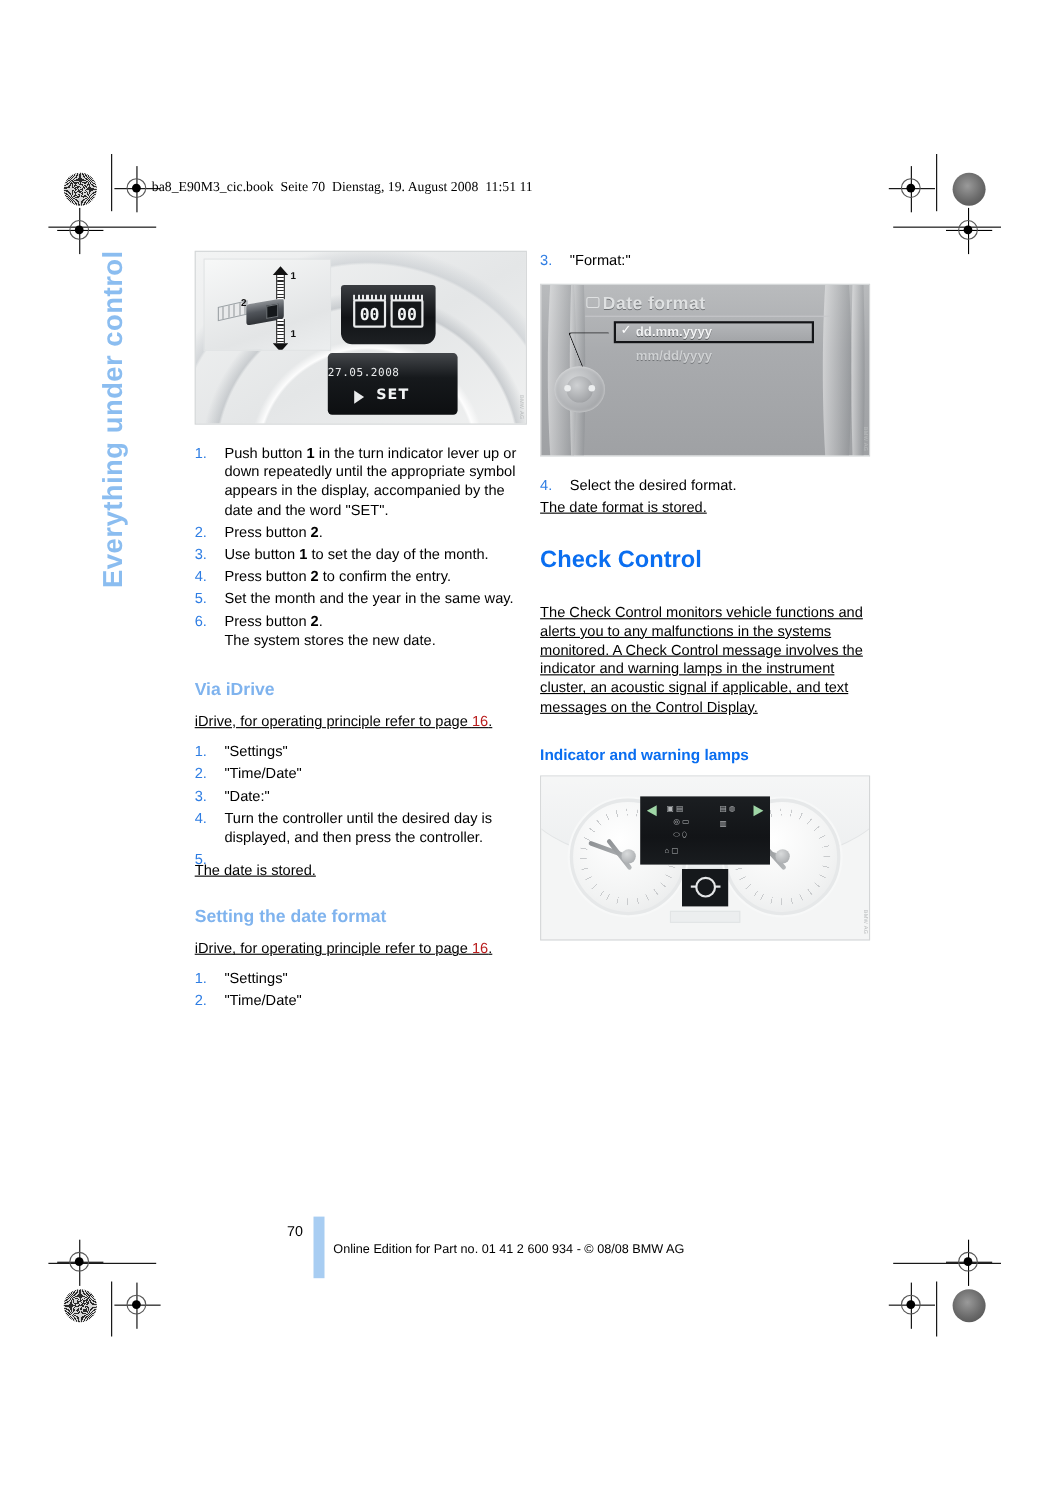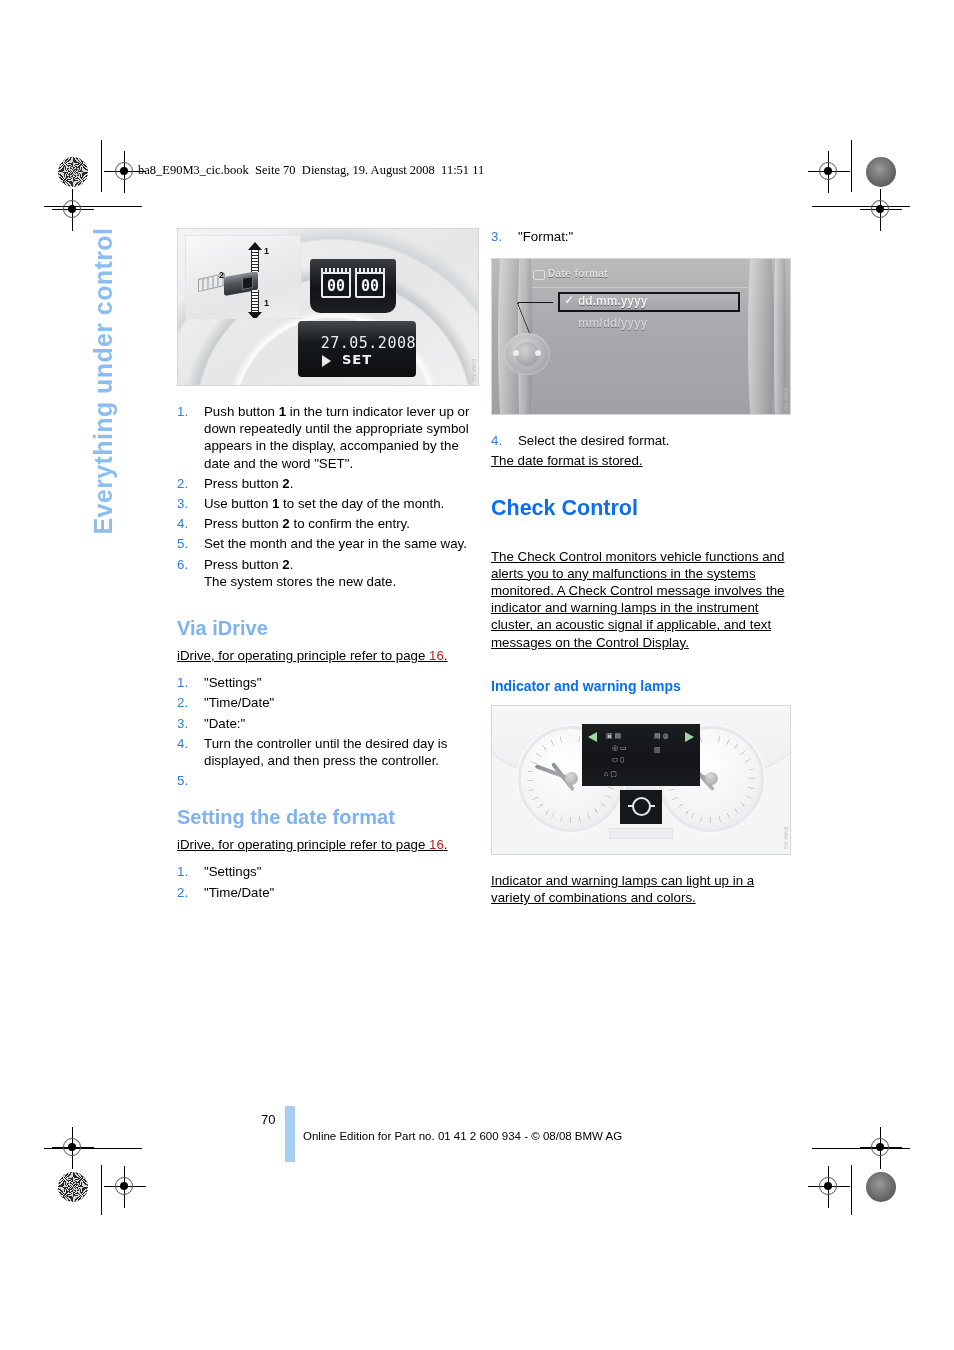--- a/index.html
+++ b/index.html
@@ -133,21 +133,21 @@
     line-height: 25px;
   }
   h3.sub-title-strong {
     font-size: 14px;
     font-weight: bold;
     color: #0a6ef0;
     margin: 0;
     line-height: 18px;
   }
   h3.sub-title-light {
-    font-size: 20px;
+    font-size: 16px;
     font-weight: bold;
     color: #7fb3ee;
     margin: 0;
     line-height: 18px;
   }
 
   .pageref { color: #b91c1c; }
   b.btnnum { font-weight: bold; }
 
   
@@ -297,24 +297,24 @@
   #fig-lever .disp-date {
     position: absolute;
     left: 120px; top: 92px;
     width: 118px; height: 56px;
     background: linear-gradient(180deg,#44474b 0%, #16191c 40%, #0d0f11 100%);
     border-radius: 4px;
   }
   #fig-lever .date-txt {
     position: absolute;
     left: 0; right: 0; top: 13px;
-    text-align: right;
+    text-align: left;
     color: #e9ebec;
     font-family: "DejaVu Sans Mono", monospace;
-    font-size: 15px;
+    font-size: 10px;
     letter-spacing: 0.5px;
   }
   #fig-lever .set-txt {
     position: absolute;
     left: 0; right: 0; top: 31px;
     text-align: center;
     color: #f2f4f5;
     font-family: "DejaVu Sans", sans-serif;
     font-size: 13px;
     font-weight: bold;
@@ -346,21 +346,21 @@
   }
   #fig-dateformat .titlebar {
     position: absolute;
     left: 40px; top: 10px; right: 34px;
     height: 18px;
     border-bottom: 1px solid #c6c8ca;
   }
   #fig-dateformat .title-txt {
     position: absolute;
     left: 56px; top: 9px;
-    font-size: 10px;
+    font-size: 16px;
     font-weight: bold;
     color: #dfe1e2;
     letter-spacing: 0.4px;
     text-shadow: 0 1px 0 rgba(80,82,85,0.7);
   }
   #fig-dateformat .title-icon {
     position: absolute;
     left: 41px; top: 11px;
     width: 12px; height: 10px;
     border: 1.5px solid #dfe1e2;
@@ -697,20 +697,21 @@
     </p>
     <div class="gap-s"></div>
     <ol class="steps" id="steps-idrive">
         <li><span class="num">1.</span><span><span>"Settings"</span></span></li>
         <li><span class="num">2.</span><span><span>"Time/Date"</span></span></li>
         <li><span class="num">3.</span><span><span>"Date:"</span></span></li>
         <li><span class="num">4.</span><span><span>Turn the controller until the desired day is displayed, and then press the controller.</span></span></li>
         <li><span class="num">5.</span></li>
       </ol>
     <div class="gap-s"></div>
+    <p class="body-text">The date is stored.</p>
 
     <div class="gap-l"></div>
 
     <h3 class="sub-title-light">Setting the date format</h3>
     <div class="gap-s"></div>
     <p class="body-text">
       <span>iDrive, for operating principle refer to page </span><span class="pageref">16</span><span>.</span>
     </p>
     <div class="gap-s"></div>
     <ol class="steps" id="steps-dateformat">
@@ -806,20 +807,19 @@
       <div class="brake-box">
         <div class="brake-sym"></div>
       </div>
 
       <div class="lower-strip"></div>
 
       <div class="fig-id">BMW AG</div>
     </div>
 
     <div class="gap-m"></div>
-    <p class="body-text">Indicator and warning lamps can light up in a variety of combinations and colors.</p>
   </div>
 
   <div id="footer-bar"></div>
   <div id="footer-pagenum">70</div>
   <div id="footer-text">Online Edition for Part no. 01 41 2 600 934 - © 08/08 BMW AG</div>
 
 </div>
 
 </body></html>

